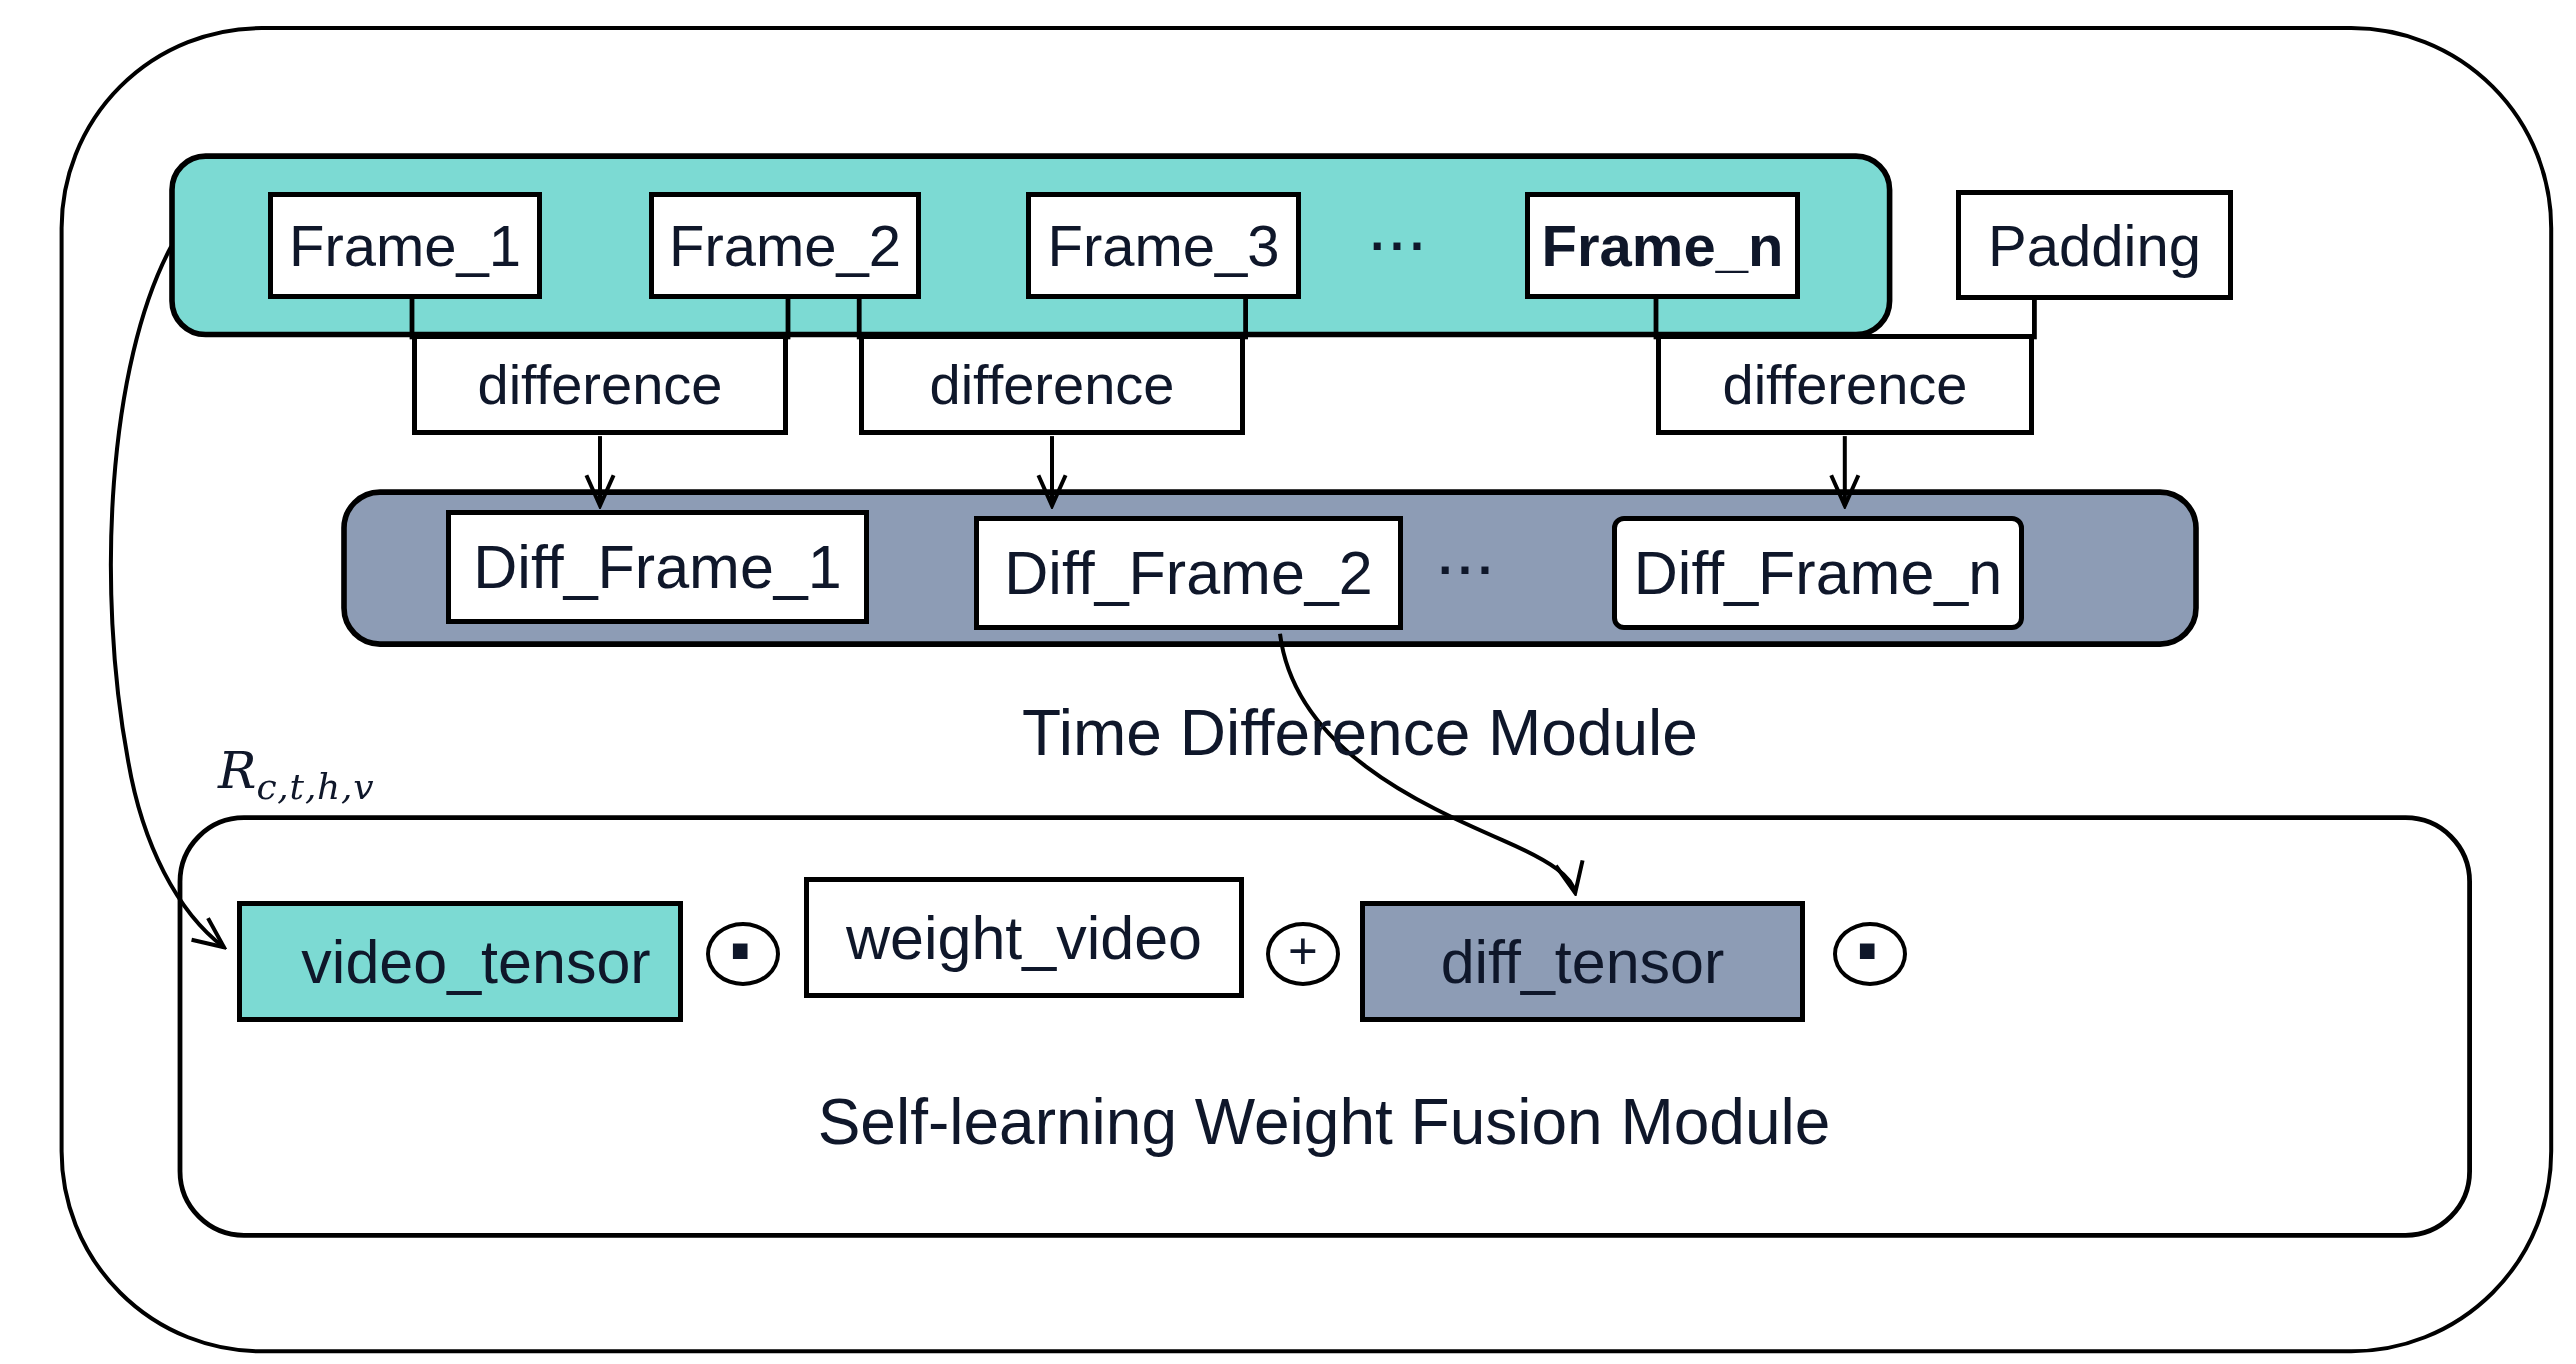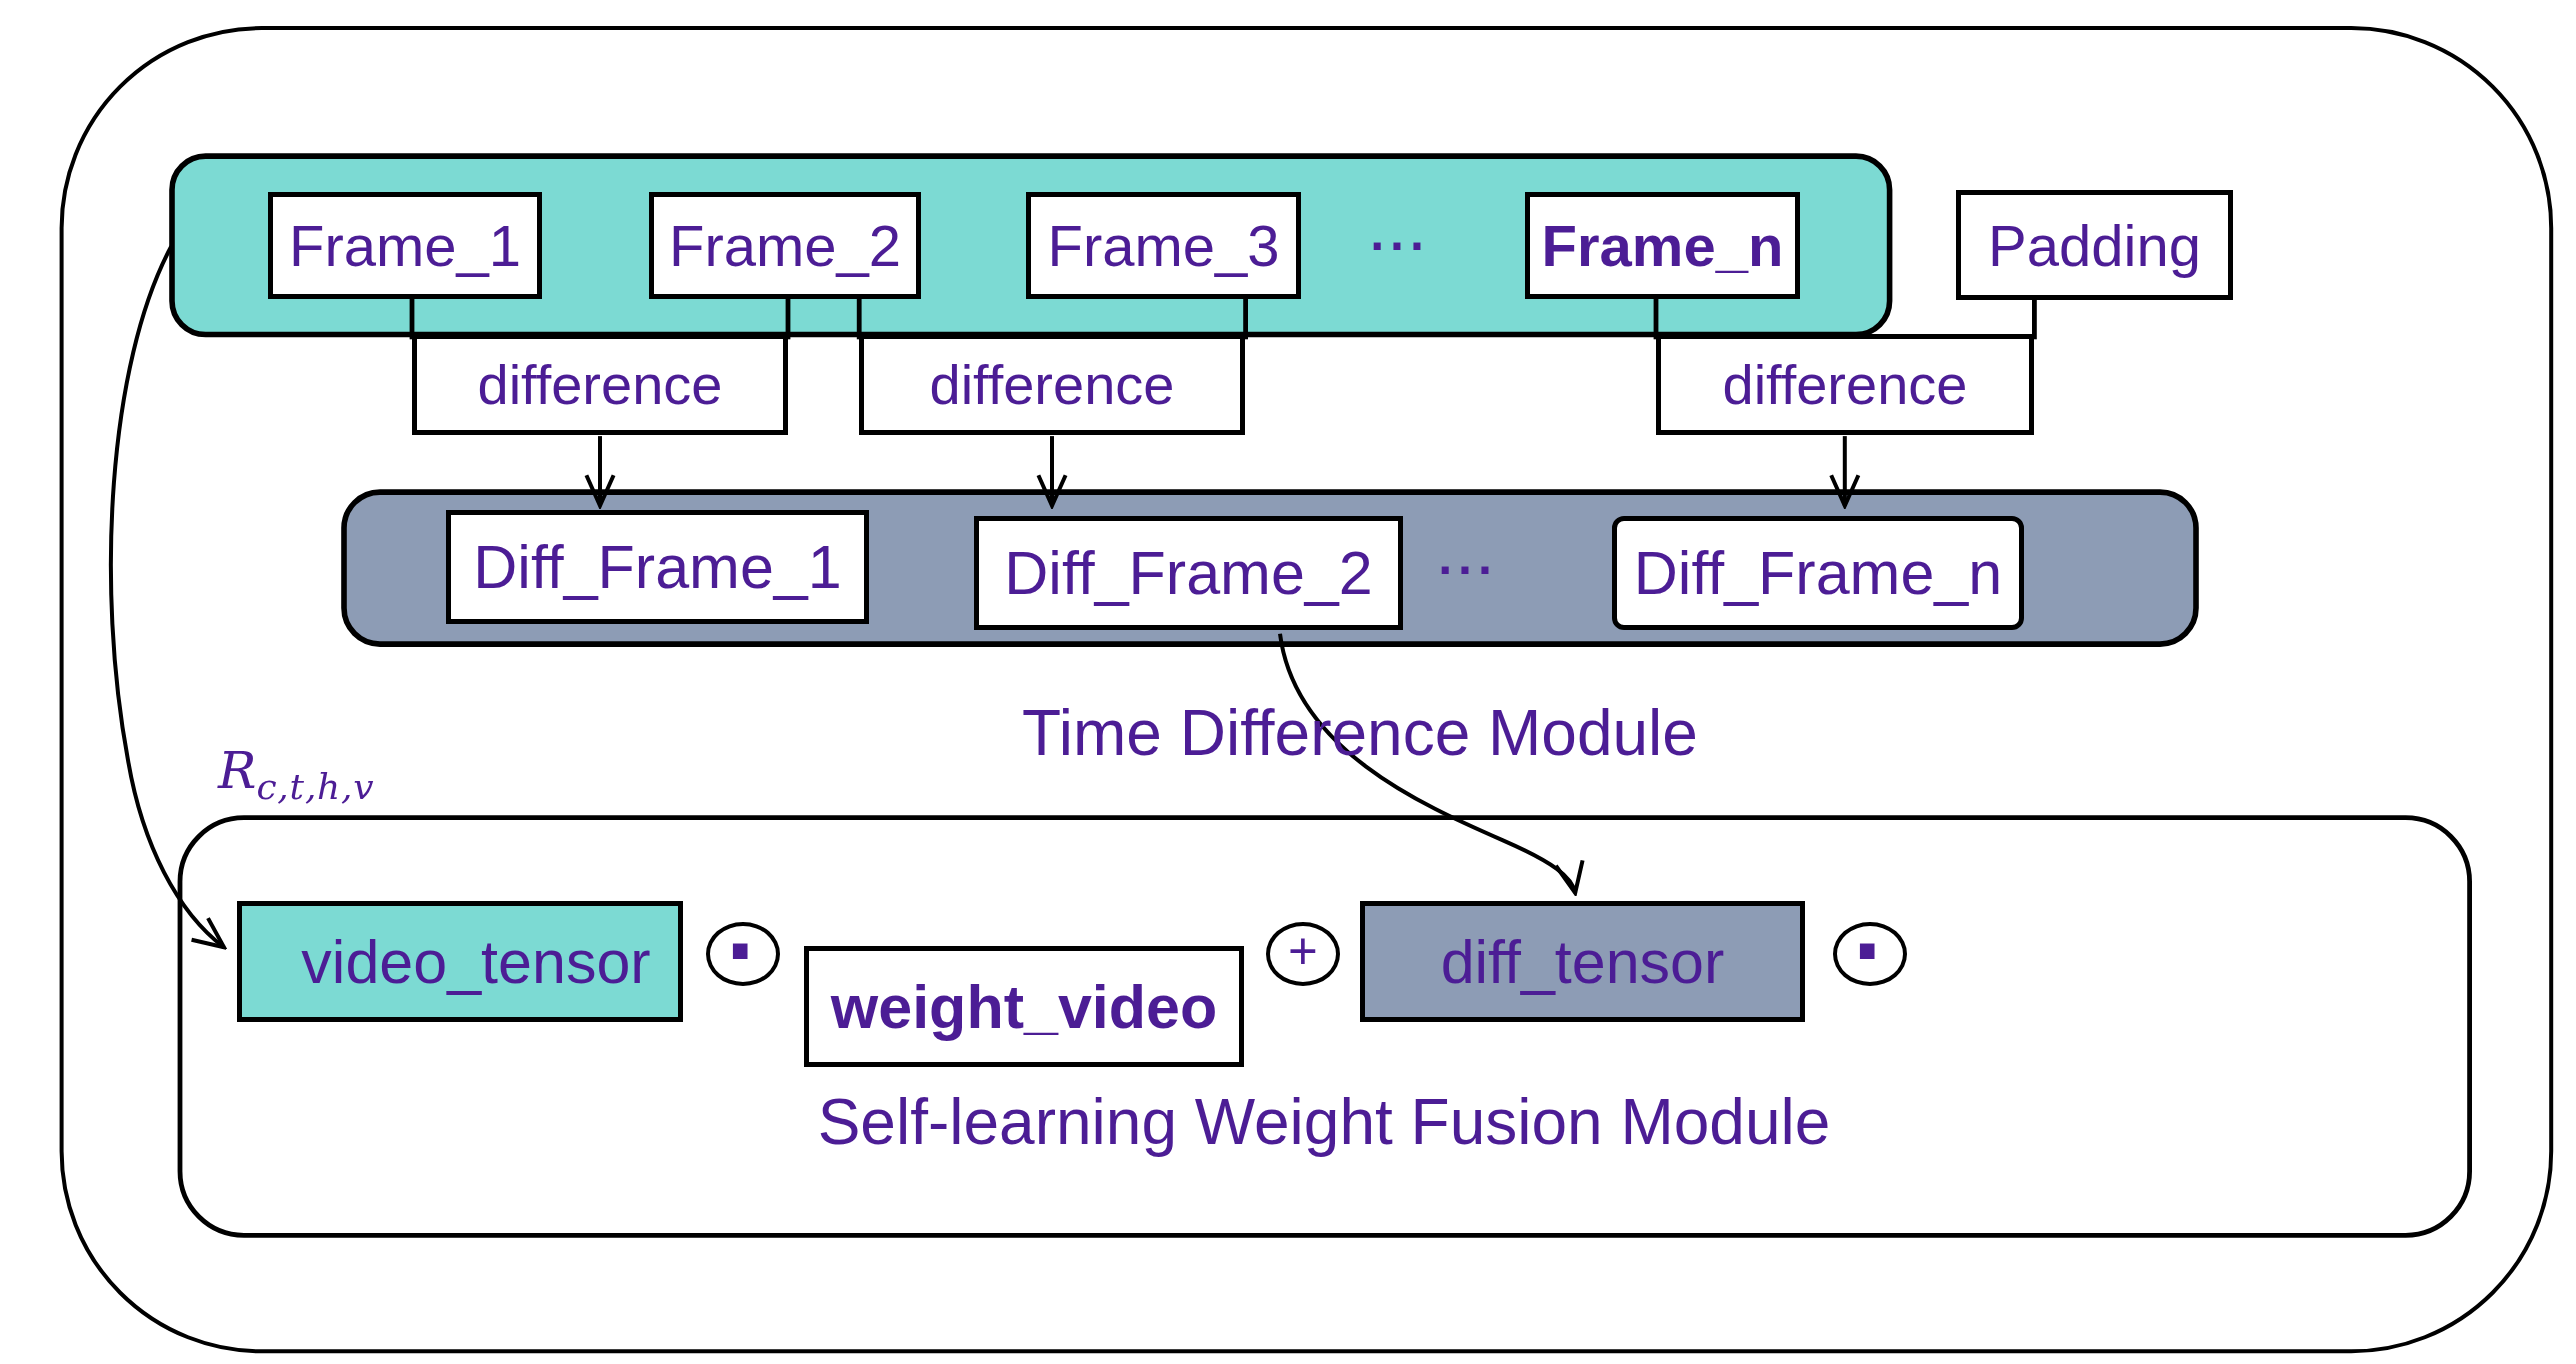--- a/index.html
+++ b/index.html
@@ -2,21 +2,21 @@
 <html style="font-size:12.8px"><head>
 <meta charset="utf-8">
 <style>
   html,body{margin:0;padding:0;background:#ffffff;}
   .canvas{
     position:relative;
     width:2576px;
     height:1365px;
     background:#ffffff;
     font-family:"Liberation Sans", sans-serif;
-    color:#4c1d95;
+    color:#0f172a;
     overflow:hidden;
   }
   .layer{position:absolute;left:0;top:0;width:2576px;height:1365px;}
   .box{
     position:absolute;
     box-sizing:border-box;
     border:5.6px solid #000;
     background:#ffffff;
     display:flex;
     align-items:center;
@@ -59,21 +59,21 @@
   #r-label{
     position:absolute;left:198px;top:741px;
     font-family:"DejaVu Serif", serif;
     font-style:italic;
     font-size:51px;
     margin-left:20px;
   }
   #r-label .sub{font-size:36px;vertical-align:-11.2px;letter-spacing:0.8px;}
   
   #video-tensor{left:237px;top:901px;width:446px;height:121px;font-size:61px;padding-left:32px;}
-  #weight-video{left:804px;top:946px;width:440px;height:121px;font-size:61px;font-weight:bold;}
+  #weight-video{left:804px;top:877px;width:440px;height:121px;font-size:61px;}
   #diff-tensor{left:1360px;top:901px;width:445px;height:121px;font-size:61px;}
   #weight-diff{left:1934px;top:901px;width:454px;height:121px;font-size:61px;}
   .operator{
     position:absolute;
     box-sizing:border-box;
     width:74px;height:64px;
     border:4.8px solid #000;
     border-radius:50%;
     background:#ffffff;
     display:flex;align-items:center;justify-content:center;

